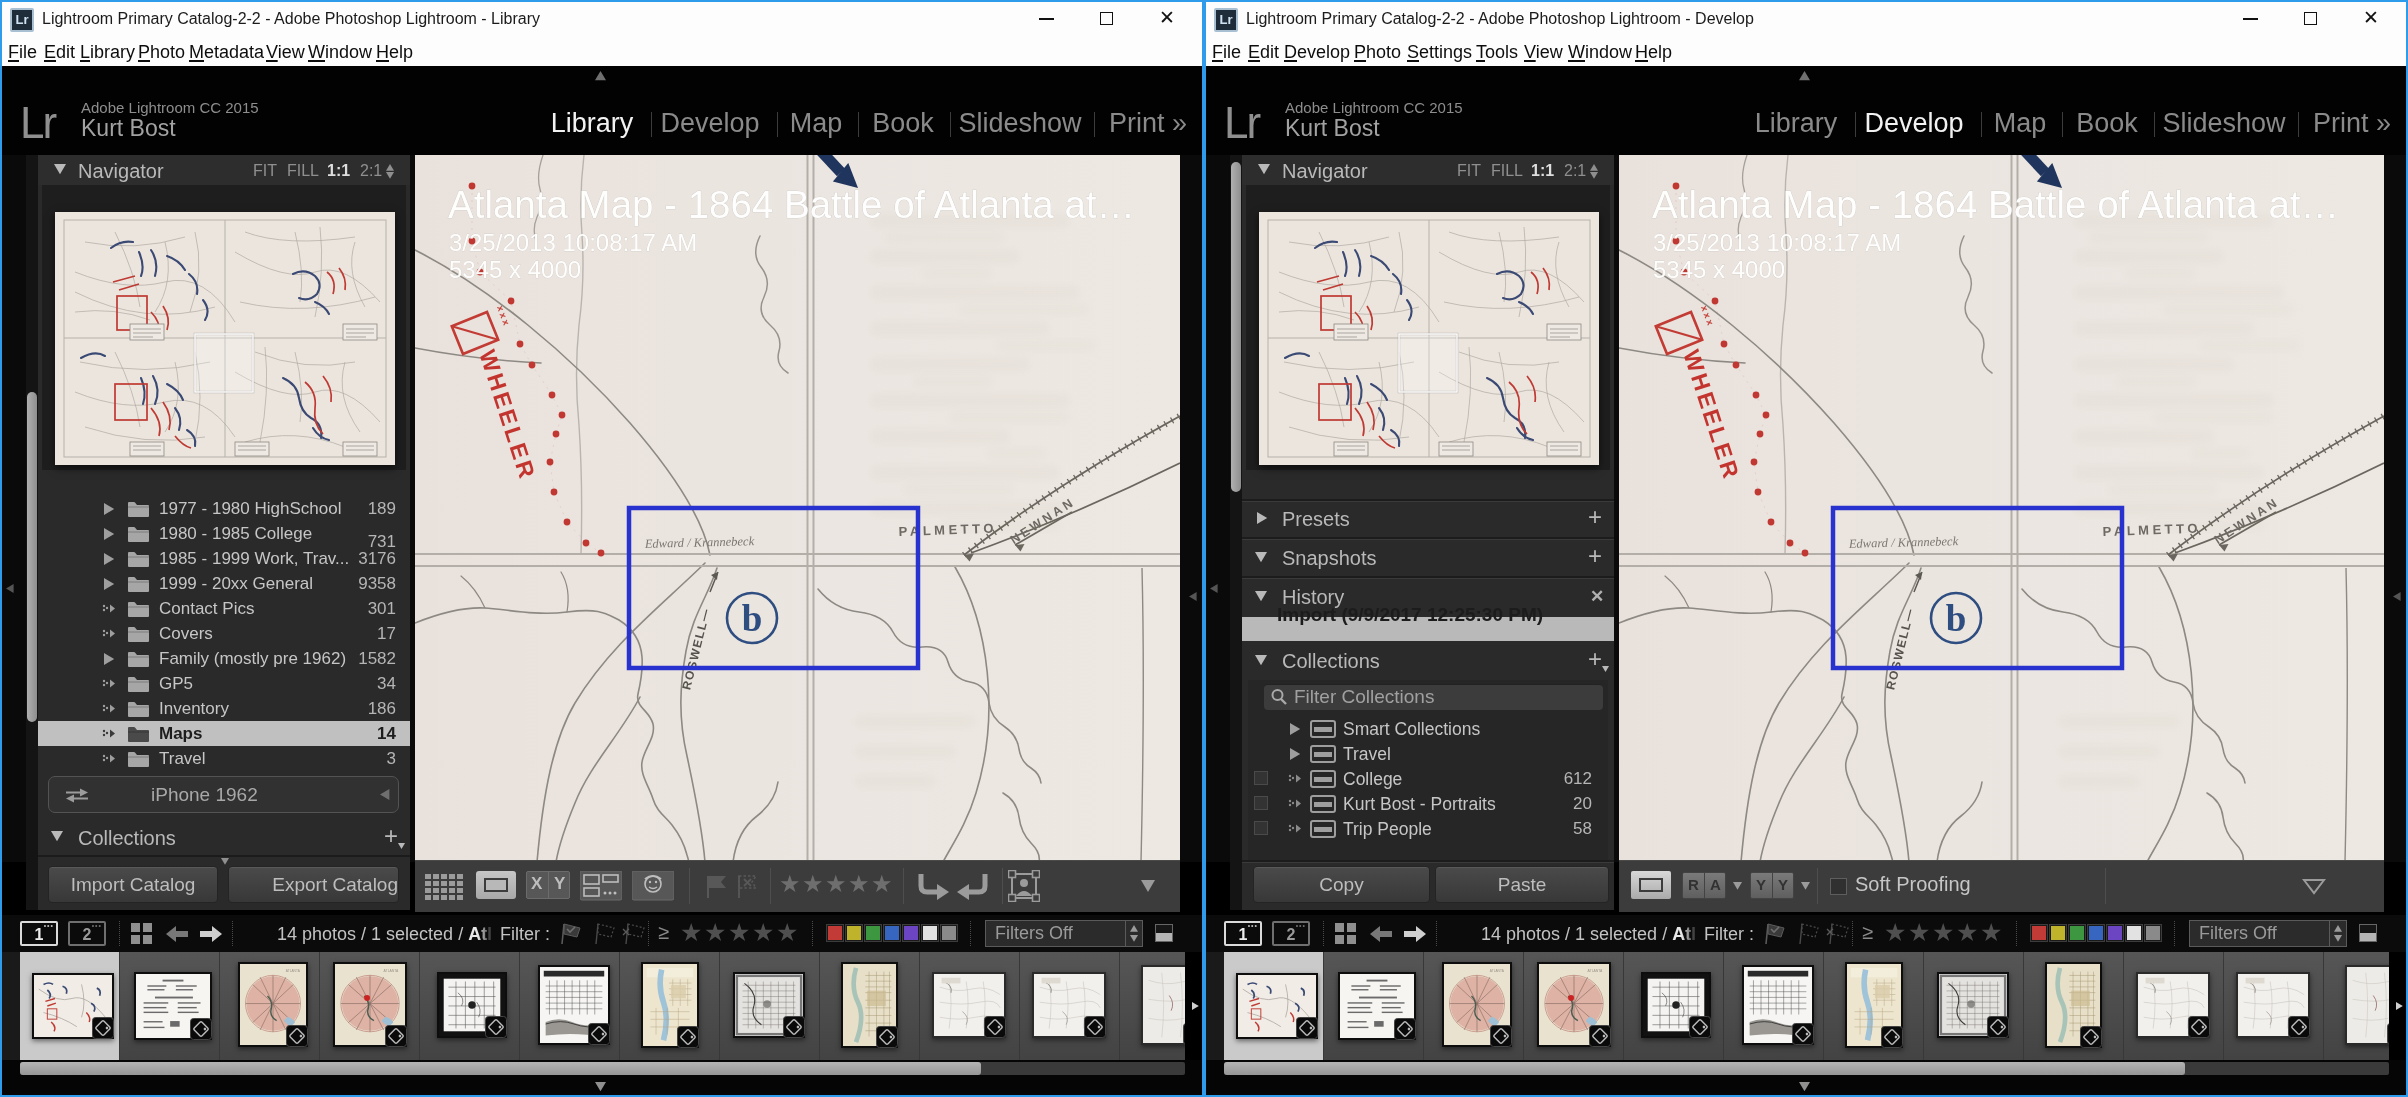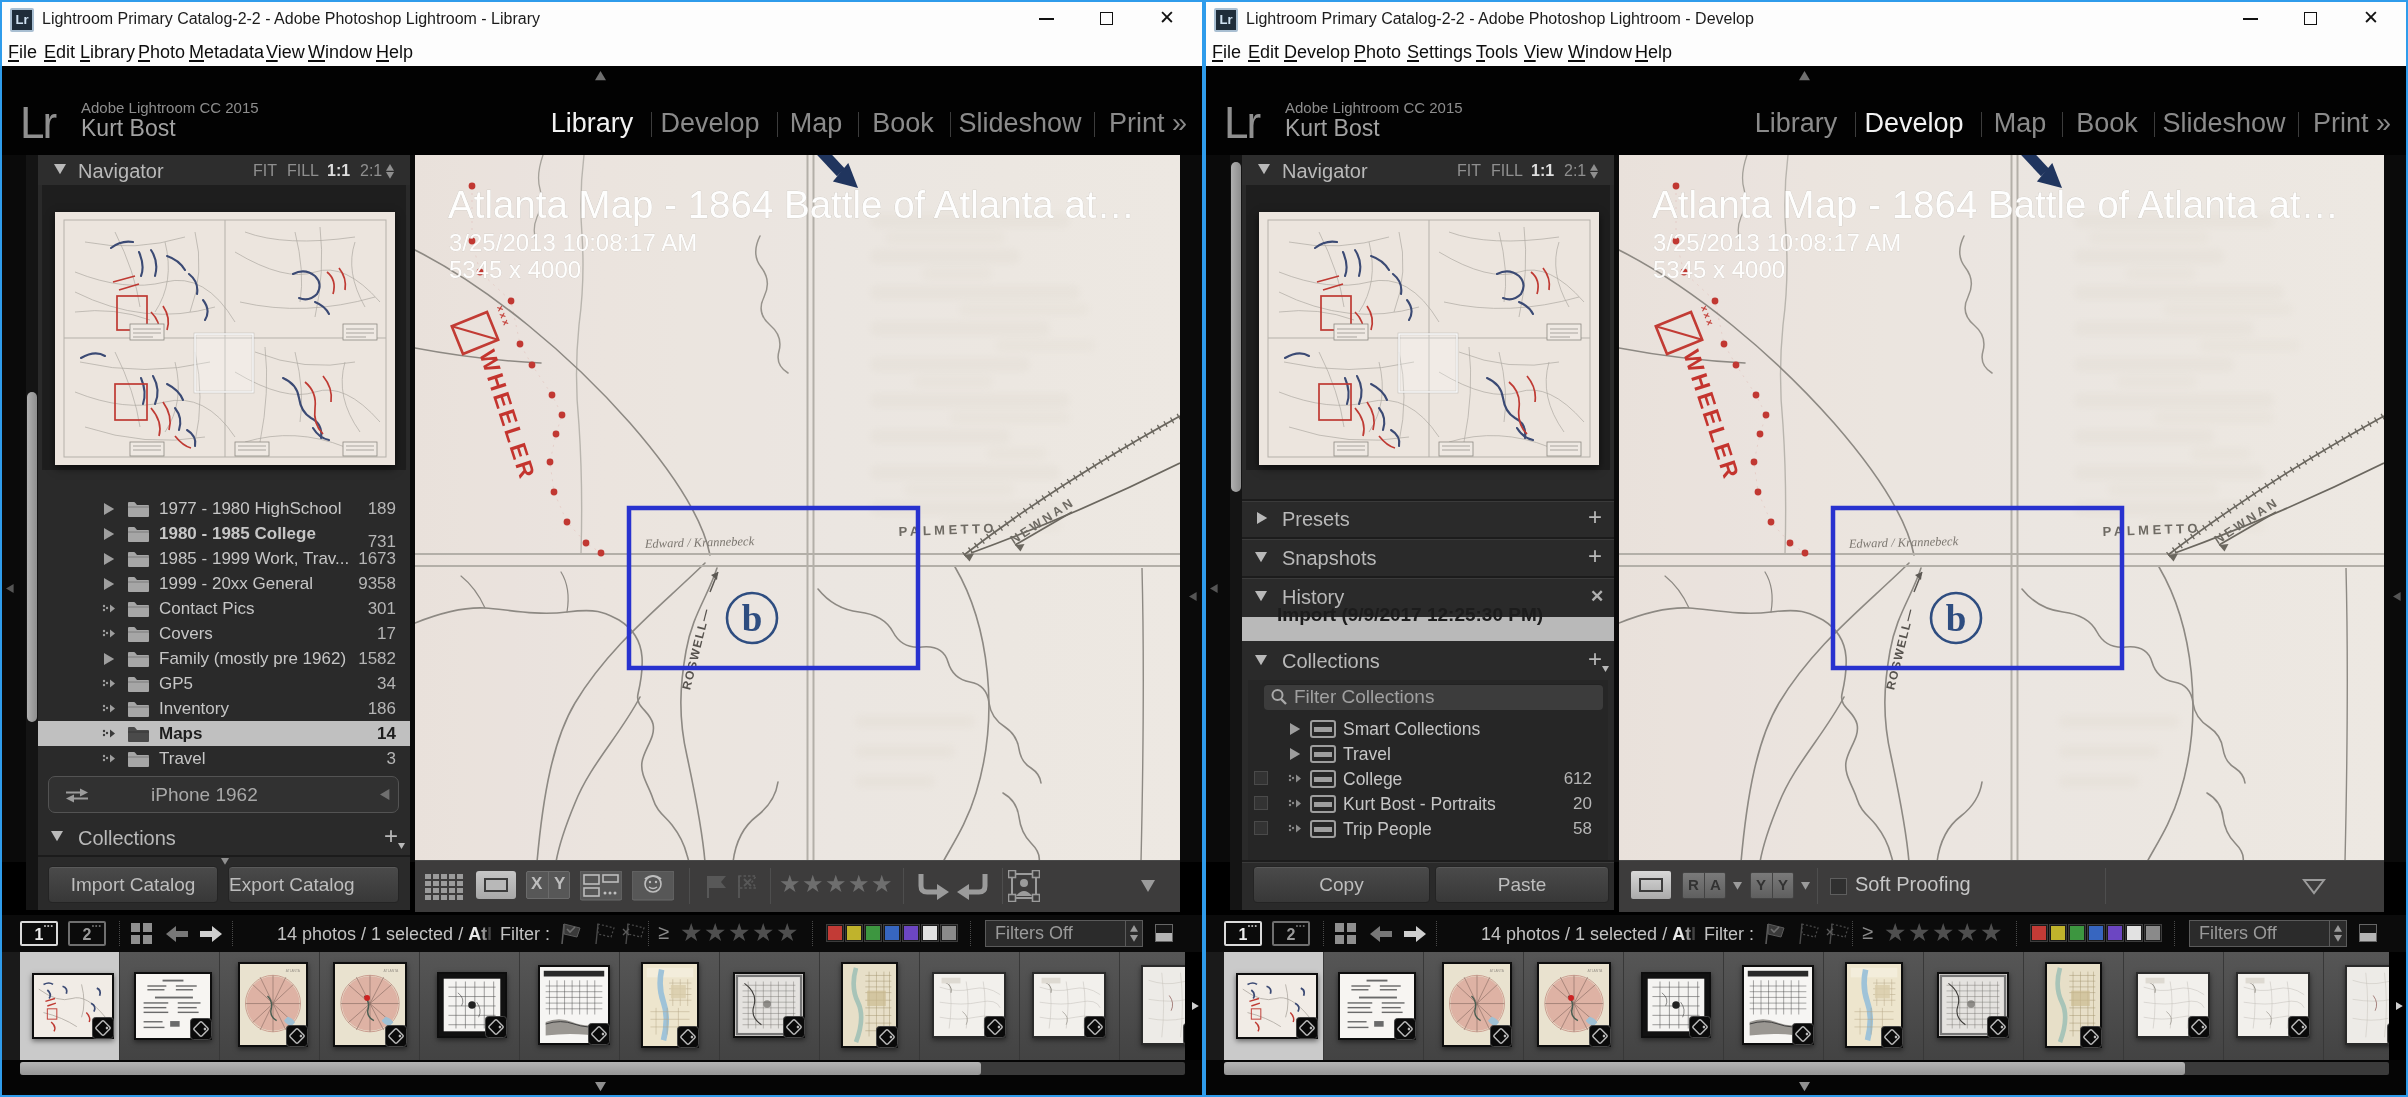--- a/index.html
+++ b/index.html
@@ -118,31 +118,31 @@
     </svg>
     <div style="position:absolute;left:159px;top:499px;font-size:17px;color:#c6c6c6;white-space:nowrap;">1977 - 1980 HighSchool</div>
     <div style="position:absolute;left:330px;top:499px;width:66px;font-size:17px;color:#b5b5b5;text-align:right;">189</div>
     <svg width="14" height="14" style="position:absolute;left:104px;top:528px" viewBox="104 528 14 14">
       <polygon points="104,528 104,540 114.2,534.0" fill="#9e9e9e"></polygon>
     </svg>
     <svg width="24" height="18" style="position:absolute;left:127px;top:525px" viewBox="0 0 24 18">
 <path d="M1,4 L1,16 Q1,17 2,17 L21,17 Q22,17 22,16 L22,6 Q22,5 21,5 L10,5 L8,2.5 Q7.6,2 7,2 L2,2 Q1,2 1,3 Z" fill="#a6a6a6"></path>
 <path d="M1,7 L22,7" stroke="rgba(0,0,0,0.25)" stroke-width="1"></path>
     </svg>
-    <div style="position:absolute;left:159px;top:524px;font-size:17px;color:#c6c6c6;white-space:nowrap;font-weight:bold;">1980 - 1985 College</div>
+    <div style="position:absolute;left:159px;top:524px;font-size:17px;color:#c6c6c6;white-space:nowrap;">1980 - 1985 College</div>
     <div style="position:absolute;left:330px;top:524px;width:66px;font-size:17px;color:#b5b5b5;text-align:right;margin-top:8px;">731</div>
     <svg width="14" height="14" style="position:absolute;left:104px;top:553px" viewBox="104 553 14 14">
       <polygon points="104,553 104,565 114.2,559.0" fill="#9e9e9e"></polygon>
     </svg>
     <svg width="24" height="18" style="position:absolute;left:127px;top:550px" viewBox="0 0 24 18">
 <path d="M1,4 L1,16 Q1,17 2,17 L21,17 Q22,17 22,16 L22,6 Q22,5 21,5 L10,5 L8,2.5 Q7.6,2 7,2 L2,2 Q1,2 1,3 Z" fill="#a6a6a6"></path>
 <path d="M1,7 L22,7" stroke="rgba(0,0,0,0.25)" stroke-width="1"></path>
     </svg>
     <div style="position:absolute;left:159px;top:549px;font-size:17px;color:#c6c6c6;white-space:nowrap;">1985 - 1999 Work, Trav...</div>
-    <div style="position:absolute;left:330px;top:549px;width:66px;font-size:17px;color:#b5b5b5;text-align:right;">1673</div>
+    <div style="position:absolute;left:330px;top:549px;width:66px;font-size:17px;color:#b5b5b5;text-align:right;">3176</div>
     <svg width="14" height="14" style="position:absolute;left:104px;top:578px" viewBox="104 578 14 14">
       <polygon points="104,578 104,590 114.2,584.0" fill="#9e9e9e"></polygon>
     </svg>
     <svg width="24" height="18" style="position:absolute;left:127px;top:575px" viewBox="0 0 24 18">
 <path d="M1,4 L1,16 Q1,17 2,17 L21,17 Q22,17 22,16 L22,6 Q22,5 21,5 L10,5 L8,2.5 Q7.6,2 7,2 L2,2 Q1,2 1,3 Z" fill="#a6a6a6"></path>
 <path d="M1,7 L22,7" stroke="rgba(0,0,0,0.25)" stroke-width="1"></path>
     </svg>
     <div style="position:absolute;left:159px;top:574px;font-size:17px;color:#c6c6c6;white-space:nowrap;">1999 - 20xx General</div>
     <div style="position:absolute;left:330px;top:574px;width:66px;font-size:17px;color:#b5b5b5;text-align:right;">9358</div>
     <svg width="14" height="12" style="position:absolute;left:102px;top:603px" viewBox="0 0 14 12">
@@ -244,21 +244,21 @@
     <div style="position:absolute;left:78px;top:827px;font-size:20px;color:#b9b9b9;white-space:nowrap;">Collections</div>
     <div style="position:absolute;left:384px;top:822px;font-size:24px;color:#b9b9b9;white-space:nowrap;">+</div>
     <svg width="9" height="9" style="position:absolute;left:398px;top:843px" viewBox="398 843 9 9">
       <polygon points="398,843 405,843 401.5,848.95" fill="#b9b9b9"></polygon>
     </svg>
     <div style="position:absolute;left:38px;top:855px;width:372px;height:2px;background:#1b1b1b"></div>
     <svg width="10" height="10" style="position:absolute;left:221px;top:858px" viewBox="221 858 10 10">
       <polygon points="221,858 229,858 225.0,864.8" fill="#8f8f8f"></polygon>
     </svg>
     <div style="position:absolute;left:48px;top:866px;width:170px;height:37px;background:linear-gradient(#4a4a4a,#383838);border:1px solid #242424;border-radius:4px;box-sizing:border-box;color:#bdbdbd;font-size:19px;text-align:center;line-height:35px;box-shadow:inset 0 1px 0 #5a5a5a">Import Catalog</div>
-    <div style="position:absolute;left:228px;top:866px;width:171px;height:37px;background:linear-gradient(#4a4a4a,#383838);border:1px solid #242424;border-radius:4px;box-sizing:border-box;color:#bdbdbd;font-size:19px;text-align:left;line-height:35px;box-shadow:inset 0 1px 0 #5a5a5a">Export Catalog</div>
+    <div style="position:absolute;left:228px;top:866px;width:171px;height:37px;background:linear-gradient(#4a4a4a,#383838);border:1px solid #242424;border-radius:4px;box-sizing:border-box;color:#bdbdbd;font-size:19px;text-align:right;line-height:35px;box-shadow:inset 0 1px 0 #5a5a5a">Export Catalog</div>
     <div style="position:absolute;left:415px;top:155px;width:765px;height:707px;overflow:hidden">
       <svg width="765" height="707" viewBox="0 0 765 707" style="display:block">
 <defs>
  <filter id="blur2" x="-20%" y="-20%" width="140%" height="140%">
             <feGaussianBlur stdDeviation="3"></feGaussianBlur>
           </filter>
  <linearGradient id="paperg" x1="0" y1="0" x2="1" y2="0">
    <stop offset="0" stop-color="#e7dfd9"></stop>
             <stop offset="0.25" stop-color="#eae3dd"></stop>
    <stop offset="0.55" stop-color="#eae6e0"></stop>

